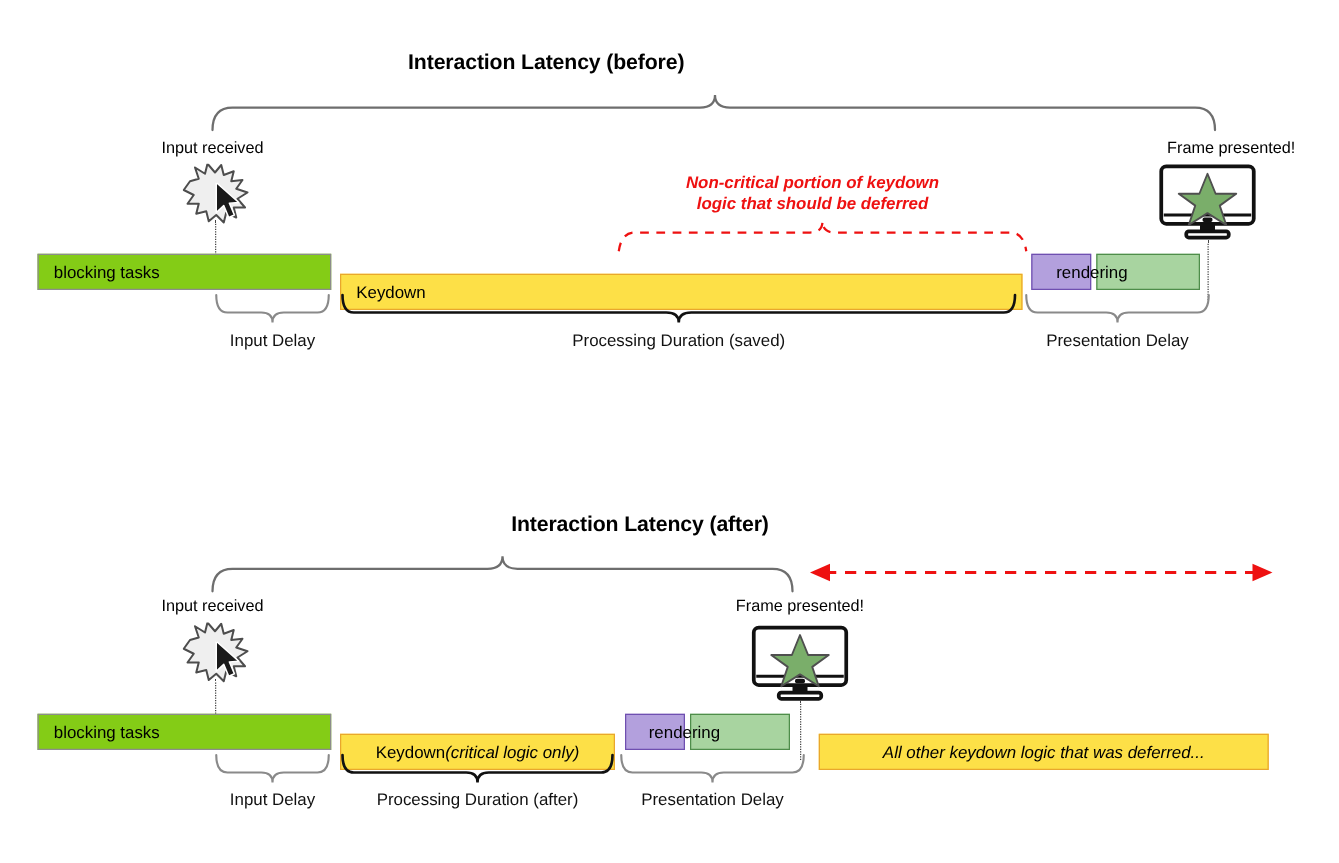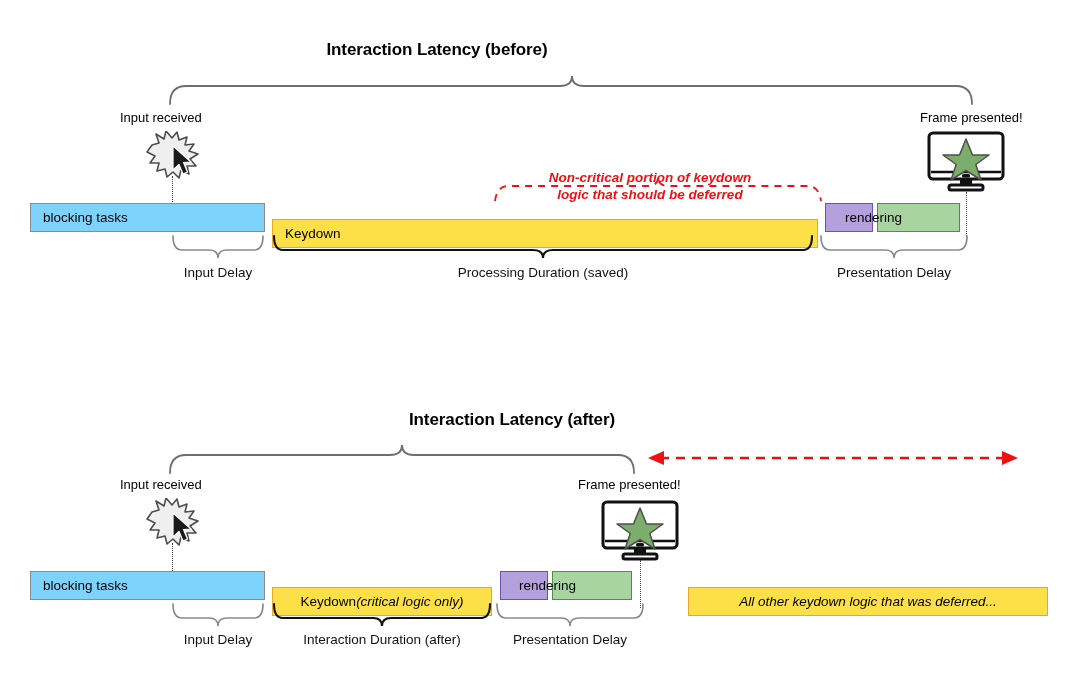--- a/index.html
+++ b/index.html
@@ -30,21 +30,21 @@
     text-align: center;
     white-space: nowrap;
     letter-spacing: -0.1px;
   }
 
   
   .caption {
     font-size: 13px;
     color: #000000;
     white-space: nowrap;
-    text-align: left;
+    text-align: center;
   }
 
   
   .phase-label {
     font-size: 13.5px;
     color: #111111;
     white-space: nowrap;
     text-align: center;
   }
 
@@ -66,21 +66,21 @@
     border-width: 1.5px;
     border-style: solid;
     display: flex;
     align-items: center;
     font-size: 13.5px;
     color: #000000;
     overflow: visible;
     white-space: nowrap;
   }
   .bar-blocking {
-    background: #7dd3fc;
+    background: #84cc16;
     border-color: #8c8c8c;
     padding-left: 12px;
     text-align: right;
   }
   .bar-yellow {
     background: #fde047;
     border-color: #e9a72c;
     padding-left: 12px;
     margin-top: 16px;
   }
@@ -143,21 +143,21 @@
 
   <svg class="abs" style="left:927px;top:131px;width:78px;height:62px;" viewBox="0 0 78 62">
     <rect x="2" y="2" width="74" height="46" rx="4" ry="4" fill="#ffffff" stroke="#111111" stroke-width="3"></rect>
     <line x1="4" y1="41" x2="74" y2="41" stroke="#111111" stroke-width="2.5"></line>
     <rect x="35" y="43" width="8" height="3.5" rx="1.5" fill="#111111"></rect>
     <rect x="33" y="48" width="12" height="6" fill="#111111"></rect>
     <rect x="22" y="54" width="34" height="5" rx="2" fill="#ffffff" stroke="#111111" stroke-width="3"></rect>
     <polygon points="39,8 45.5,24 62,24 48.8,33.5 54,49 39,39.5 24,49 29.2,33.5 16,24 32.5,24" fill="#7aae6a" stroke="#4f4f4f" stroke-width="1.5" stroke-linejoin="round"></polygon>
   </svg>
 
-  <div class="red-note abs" style="left:460px;top:137px;width:380px;margin-top:32px;">
+  <div class="red-note abs" style="left:460px;top:137px;width:380px;">
     <span>Non-critical portion of keydown</span><br>
     <span>logic that should be deferred</span>
   </div>
 
   <svg class="overlay">
     <path d="M 495 201 Q 497 186 508 186 L 648 186 Q 658 186 658 177 Q 658 186 668 186 L 808 186 Q 819 186 821 201" fill="none" stroke="#ee1111" stroke-width="1.8" stroke-dasharray="7,6" stroke-linecap="butt"></path>
   </svg>
 
   <div class="vguide abs" style="left:172px;top:176px;height:56px;"></div>
   <div class="vguide abs" style="left:966px;top:192px;height:48px;"></div>
@@ -235,27 +235,27 @@
     <span>Keydown </span>
       <span class="it">(critical logic only)</span>
   </div>
 
   <div class="bar bar-purple abs" style="left:500px;top:571px;width:48px;"></div>
 
   <div class="bar bar-green abs" style="left:552px;top:571px;width:80px;"></div>
 
   <div class="bar-label-float" style="left:519px;top:578px;">rendering</div>
 
-  <div class="bar bar-yellow center abs" style="left:688px;top:571px;width:360px;">
+  <div class="bar bar-yellow center abs" style="left:655px;top:571px;width:360px;">
     <span class="it">All other keydown logic that was deferred...</span>
   </div>
 
   <svg class="overlay">
     <path d="M 173 604 Q 173 618 182 618 L 209 618 Q 218 618 218 626 Q 218 618 227 618 L 254 618 Q 263 618 263 604" fill="none" stroke="#8a8a8a" stroke-width="1.7" stroke-linecap="round"></path>
     <path d="M 274 604 Q 274 618 283 618 L 373 618 Q 382 618 382 626 Q 382 618 391 618 L 481 618 Q 490 618 490 604" fill="none" stroke="#111111" stroke-width="2.1" stroke-linecap="round"></path>
     <path d="M 497 604 Q 497 618 506 618 L 561 618 Q 570 618 570 626 Q 570 618 579 618 L 634 618 Q 643 618 643 604" fill="none" stroke="#8a8a8a" stroke-width="1.7" stroke-linecap="round"></path>
   </svg>
 
   <div class="phase-label abs" style="left:148px;top:632px;width:140px;">Input Delay</div>
-  <div class="phase-label abs" style="left:282px;top:632px;width:200px;">Interaction Duration (after)</div>
+  <div class="phase-label abs" style="left:282px;top:632px;width:200px;">Processing Duration (after)</div>
   <div class="phase-label abs" style="left:500px;top:632px;width:140px;">Presentation Delay</div>
 
 </div>
 
 </body></html>

